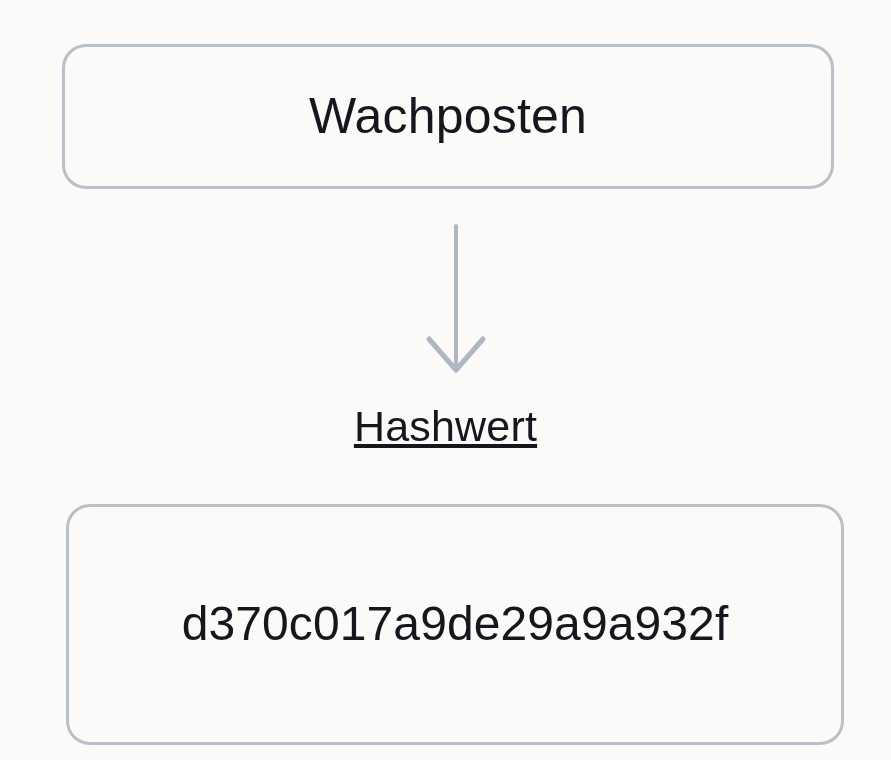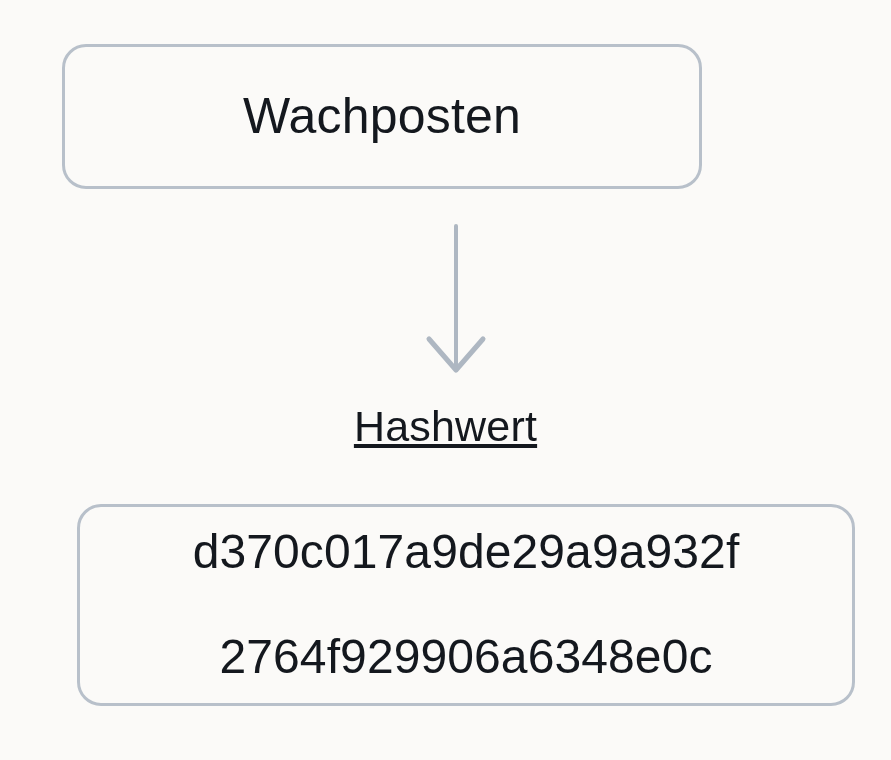--- a/index.html
+++ b/index.html
@@ -29,28 +29,28 @@
     border-radius: 24px;
     display: flex;
     align-items: center;
     justify-content: center;
     text-align: center;
   }
 
   #node-source {
     left: 62px;
     top: 44px;
-    width: 640px;
+    width: 772px;
     height: 145px;
   }
   #node-hash {
-    left: 77px;
+    left: 66px;
     top: 504px;
     width: 778px;
-    height: 202px;
+    height: 241px;
     flex-direction: column;
     gap: 44px;
   }
 
   .node-label {
     color: #14181e;
     font-size: 50px;
     font-weight: 400;
     letter-spacing: 0.2px;
     line-height: 1.1;
@@ -106,16 +106,15 @@
     <svg viewBox="0 0 120 155" xmlns="http://www.w3.org/2000/svg" aria-hidden="true">
       <line x1="60" y1="4" x2="60" y2="143" stroke="#aeb7c2" stroke-width="4" stroke-linecap="round"></line>
       <polyline points="33,117 60,148 87,117" fill="none" stroke="#aeb7c2" stroke-width="5" stroke-linecap="round" stroke-linejoin="round"></polyline>
     </svg>
   </div>
 
   <div class="edge-label">Hashwert</div>
 
   <div class="node" id="node-hash">
     <span class="hash-line">d370c017a9de29a9a932f</span>
-    <span class="hash-line">2764f929906a6348e0c</span>
   </div>
 
 </div>
 
 </body></html>

